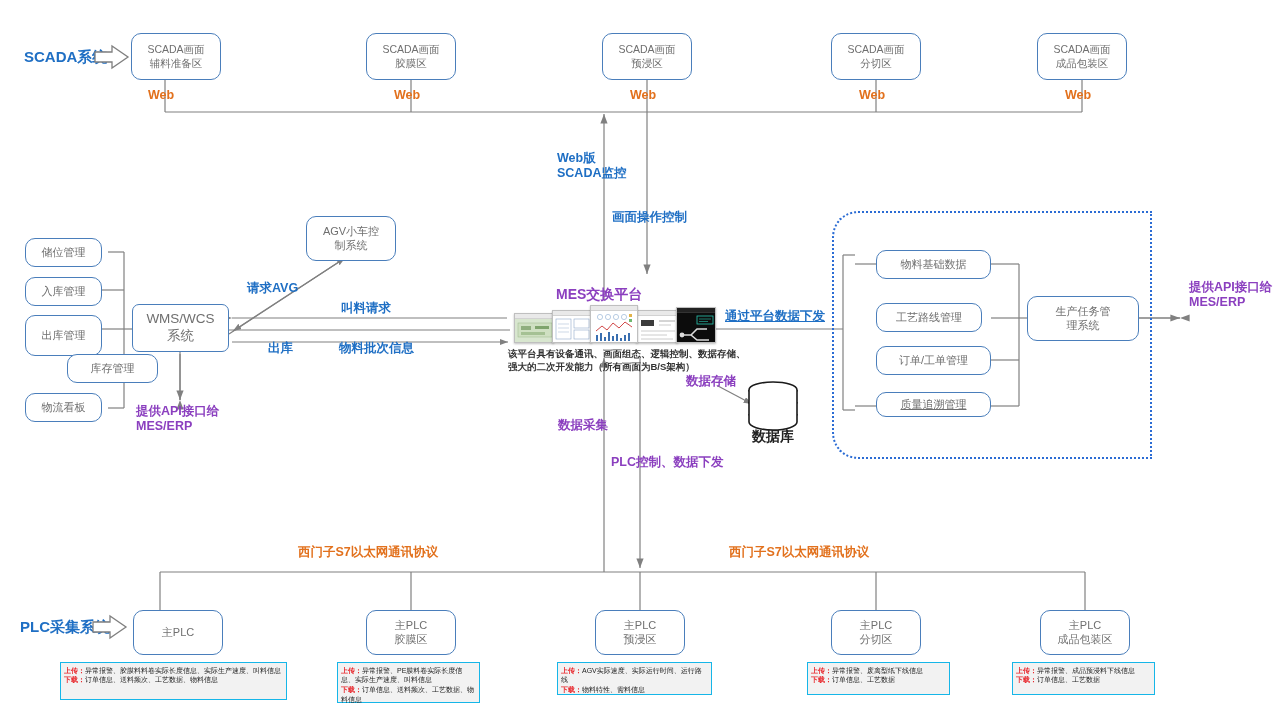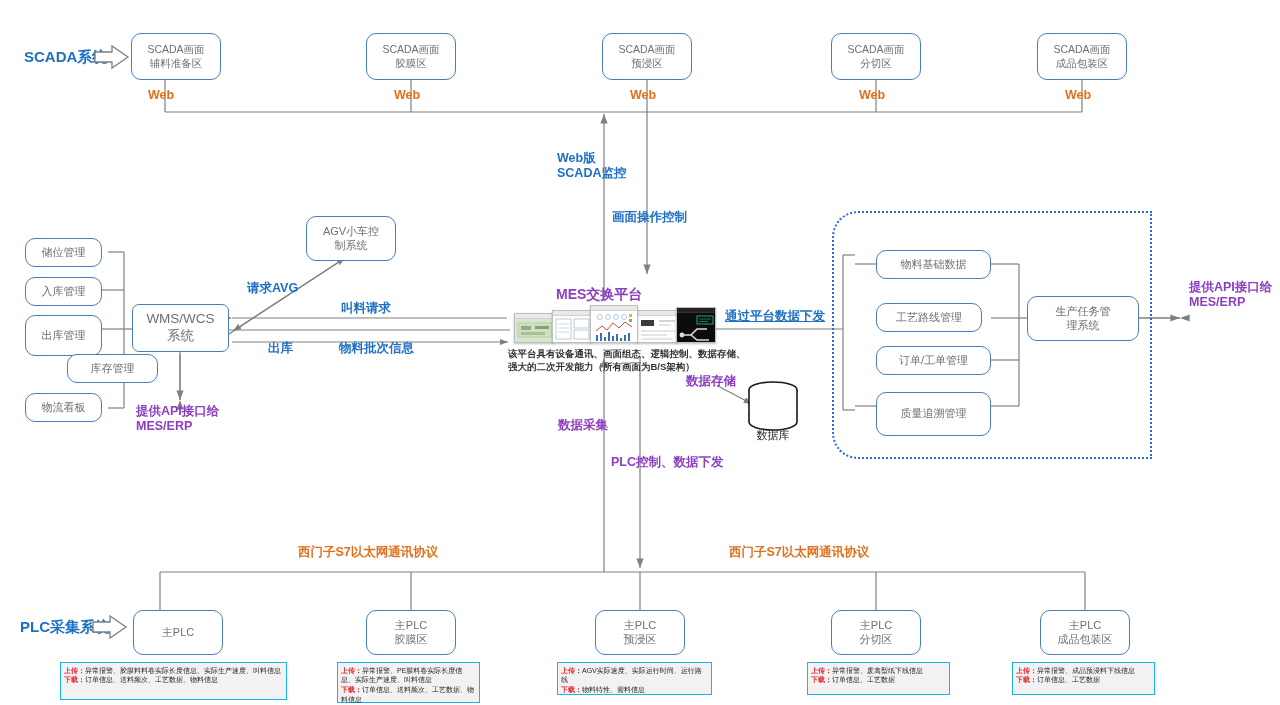--- a/index.html
+++ b/index.html
@@ -43,21 +43,21 @@
   .shot .bar{height:4px;background:#e9e9e9;border-bottom:1px solid #d2d2d2;}
   .shot .body{position:absolute;left:0;right:0;top:5px;bottom:0;}
   .mesdesc{position:absolute;font-size:9.5px;font-weight:bold;color:#333;line-height:1.35;white-space:nowrap;}
 
   
   .dashbox{position:absolute;border:2px dotted #2B6CD4;border-radius:26px;box-sizing:border-box;}
   .dashline{position:absolute;border-left:2px dotted #2B6CD4;}
 
   
   .dbwrap{position:absolute;}
-  .dblabel{position:absolute;font-weight:normal;font-size:11px;color:#222;text-align:center;white-space:nowrap;}
+  .dblabel{position:absolute;font-weight:bold;font-size:14px;color:#222;text-align:center;white-space:nowrap;}
 
   
   .note{
     position:absolute;box-sizing:border-box;
     border:1.4px solid #16B6E8;background:#F2F2F2;
     font-size:7px;line-height:1.42;color:#222;padding:2.5px 3px;
   }
   .note .k{color:#E8272C;font-weight:bold;}
 </style>
 </head>
@@ -344,21 +344,21 @@
 
   <div class="node mid" style="left:876px;top:250px;width:115px;height:29px;">
     <span>物料基础数据</span>
   </div>
   <div class="node mid" style="left:876px;top:303px;width:106px;height:29px;">
     <span>工艺路线管理</span>
   </div>
   <div class="node mid" style="left:876px;top:346px;width:115px;height:29px;">
     <span>订单/工单管理</span>
   </div>
-  <div class="node mid" style="left:876px;top:392px;width:115px;height:44px;">
+  <div class="node mid" style="left:876px;top:392px;width:115px;height:25px;text-decoration:underline;">
     <span>质量追溯管理</span>
   </div>
 
   <div class="node mid" style="left:1027px;top:296px;width:112px;height:45px;">
     <div>
       <span class="ln">生产任务管</span>
       <span class="ln">理系统</span>
     </div>
   </div>
 

